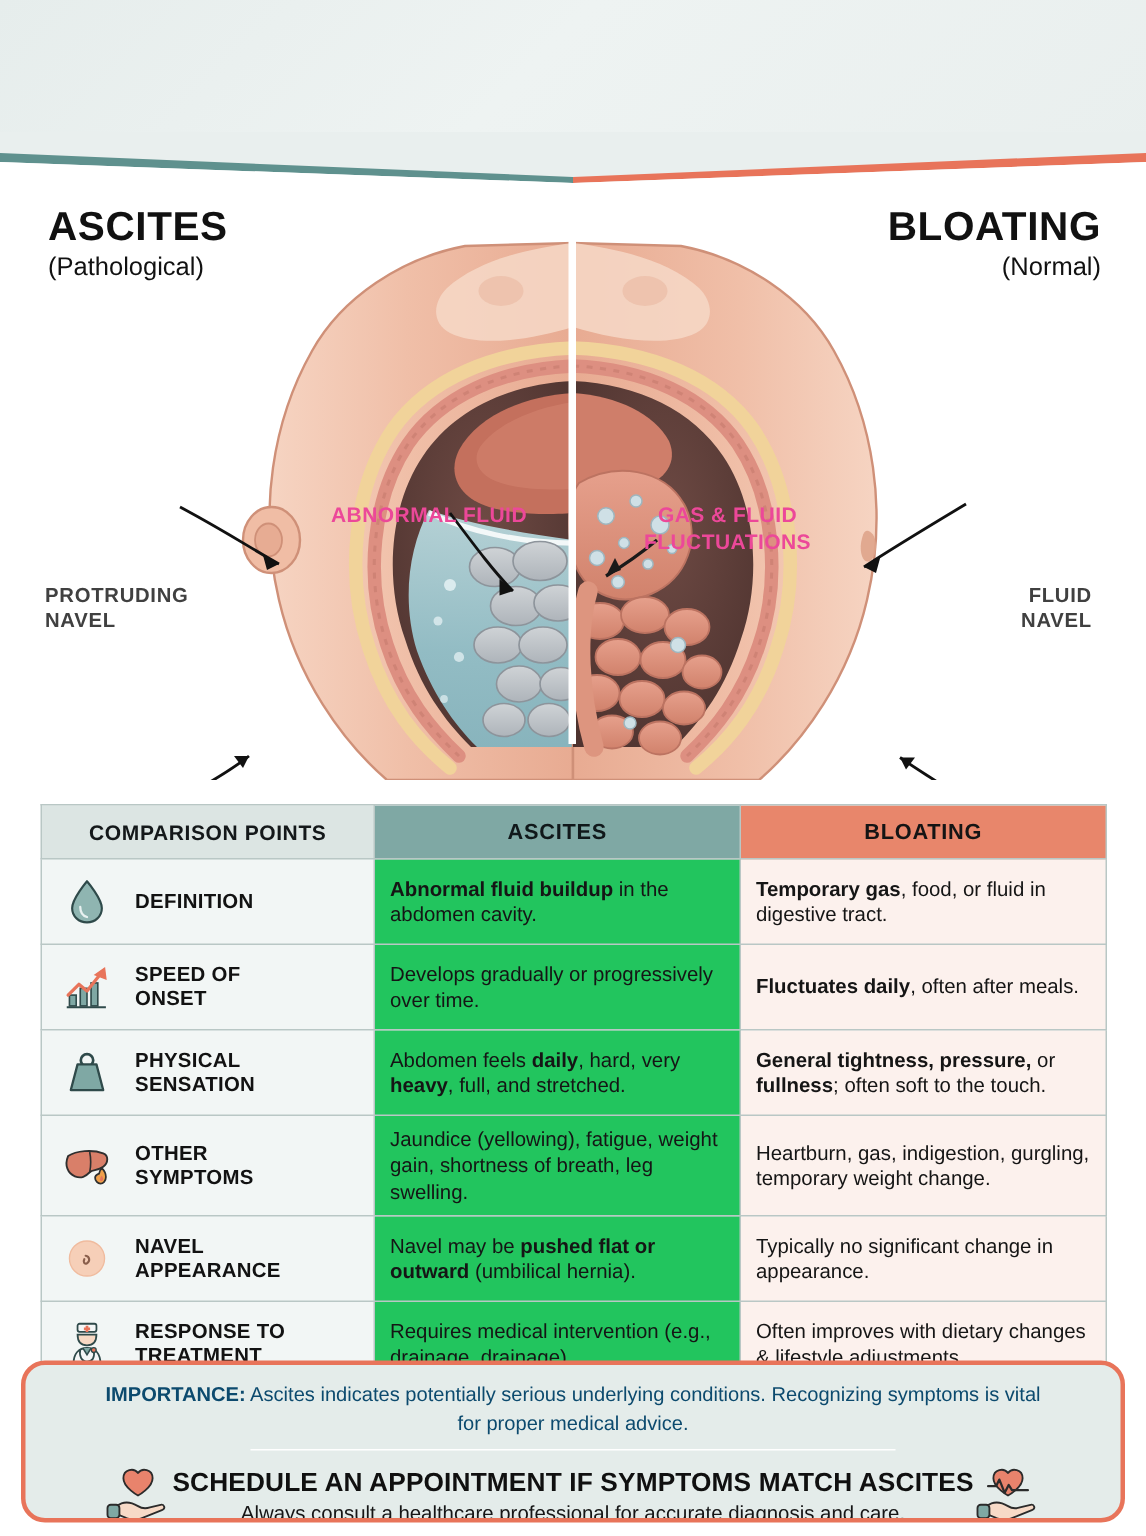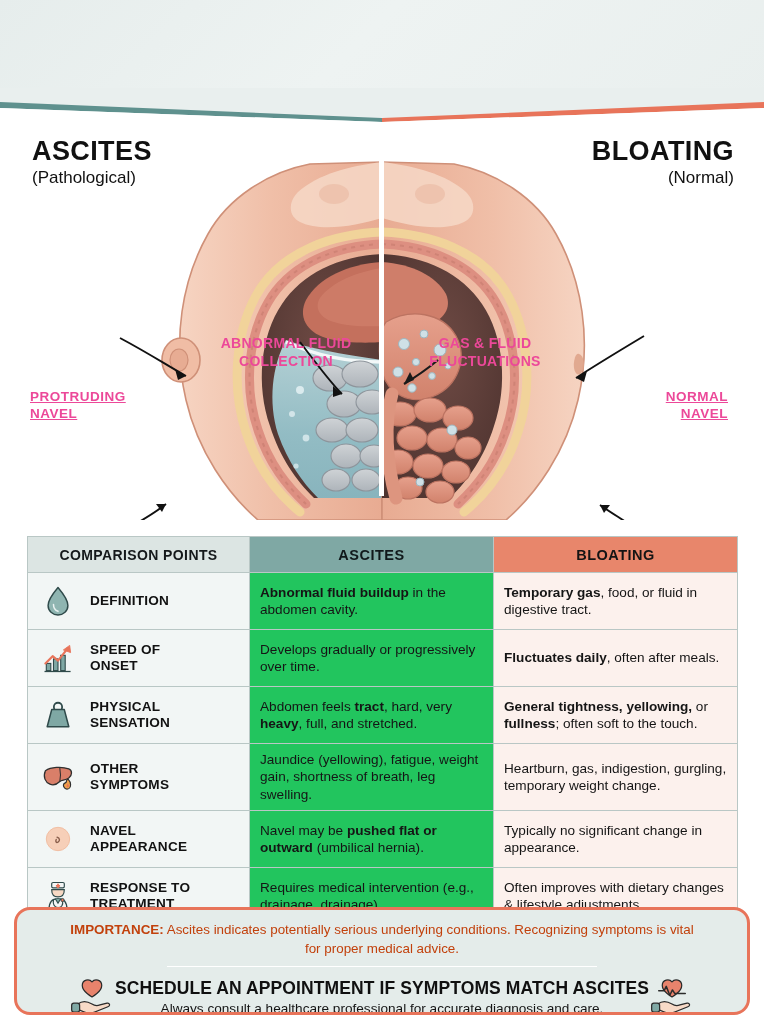--- a/index.html
+++ b/index.html
@@ -62,21 +62,21 @@
   .lbl-ascites { left: 32px; top: 16px; }
   .lbl-bloating { right: 30px; top: 16px; text-align: right; }
   .lbl-main {
     font-size: 27px; font-weight: 700; letter-spacing: 0.4px; line-height: 1.0;
   }
   .lbl-sub {
     font-size: 17px; font-weight: 400; line-height: 1.2; margin-top: 3px;
   }
   .lbl-small {
     font-size: 13.5px; font-weight: 700; letter-spacing: 0.5px;
-    line-height: 1.25; color: #ec4899; text-decoration: underline;
+    line-height: 1.25; color: #404040;
   }
   .lbl-protruding { left: 30px; top: 267px; }
   .lbl-normalnavel { right: 36px; top: 267px; text-align: right; }
   .lbl-inner {
     font-size: 14px; font-weight: 700; letter-spacing: 0.3px;
     line-height: 1.28; color: #ec4899; text-align: center;
   }
   .lbl-abnormal { left: 196px; top: 213px; width: 180px; }
   .lbl-gasfluid { left: 400px; top: 213px; width: 170px; }
 
@@ -155,21 +155,21 @@
     width: 736px; height: 108px;
     background: #e4ecea;
     border: 3px solid #e8745a;
     border-radius: 16px;
     overflow: hidden;
   }
   .imp {
     text-align: center;
     padding: 11px 46px 0 46px;
     font-size: 13.4px;
-    color: #c2410c;
+    color: #0c4a6e;
     line-height: 1.38;
   }
   .imp b { font-weight: 700; }
   .sep {
     width: 430px; height: 1px;
     background: #ffffff;
     margin: 8px auto 0 auto;
   }
   .cta-row {
     display: flex; align-items: center; justify-content: center;
@@ -384,27 +384,26 @@
       <div class="lbl-main">BLOATING</div>
       <div class="lbl-sub">(Normal)</div>
     </div>
 
     <div class="lbl lbl-small lbl-protruding">
       <div>PROTRUDING</div>
       <div>NAVEL</div>
     </div>
 
     <div class="lbl lbl-small lbl-normalnavel">
-      <div>NORMAL</div>
+      <div>FLUID</div>
       <div>NAVEL</div>
     </div>
 
     <div class="lbl lbl-inner lbl-abnormal">
       <div>ABNORMAL FLUID</div>
-      <div>COLLECTION</div>
     </div>
 
     <div class="lbl lbl-inner lbl-gasfluid">
       <div>GAS &amp; FLUID</div>
       <div>FLUCTUATIONS</div>
     </div>
   </div>
 
   <div class="table-wrap">
     <table class="cmp">
@@ -455,22 +454,22 @@
               <div class="lbl-cell">
                 <span class="row-icon">
                   <svg viewBox="0 0 40 40" width="36" height="36">
                     <circle cx="20" cy="11" r="4.6" fill="none" stroke="#2f4a4a" stroke-width="2"></circle>
                     <path d="M13,14 L27,14 L32,33 L8,33 Z" fill="#7fa8a4" stroke="#2f4a4a" stroke-width="1.7" stroke-linejoin="round"></path>
                   </svg>
                 </span>
                 <span class="row-title">PHYSICAL<br>SENSATION</span>
               </div>
             </td>
-            <td class="c-asc">Abdomen feels <b>tract</b>, hard, very <b>heavy</b>, full, and stretched.</td>
-            <td class="c-blo"><b>General tightness, yellowing,</b> or <b>fullness</b>; often soft to the touch.</td>
+            <td class="c-asc">Abdomen feels <b>daily</b>, hard, very <b>heavy</b>, full, and stretched.</td>
+            <td class="c-blo"><b>General tightness, pressure,</b> or <b>fullness</b>; often soft to the touch.</td>
           </tr>
           <tr>
             <td class="c-label">
               <div class="lbl-cell">
                 <span class="row-icon">
                   <svg viewBox="0 0 40 40" width="36" height="36">
                     <path d="M6,13 C12,9 24,8 32,11 C36,12.5 36,18 32,21 C28,24 24,23 22,25 C19,28 16,30 11,28 C6,26 3,20 6,13 Z" fill="#d97f69" stroke="#2f2f2f" stroke-width="1.4" stroke-linejoin="round"></path>
                     <path d="M22,10 C23,15 23,20 22,25" fill="none" stroke="#2f2f2f" stroke-width="1.2"></path>
                     <path d="M29,26 C29,24 31,22 31,22 C31,22 34,25 34,28.5 C34,31.5 32,33.5 30,33.5 C28,33.5 26,31.5 26,29 C26,27 28,26.5 29,26 Z" fill="#f0a04b" stroke="#2f2f2f" stroke-width="1.3" stroke-linejoin="round"></path>
                     <path d="M30,29 C30,28 31,27.5 31,27.5 C31,27.5 32,29 32,30 C32,31 31,31.5 30.5,31.5 C29.8,31.5 29.4,30.8 29.6,30.2 Z" fill="#e8745a"></path>

